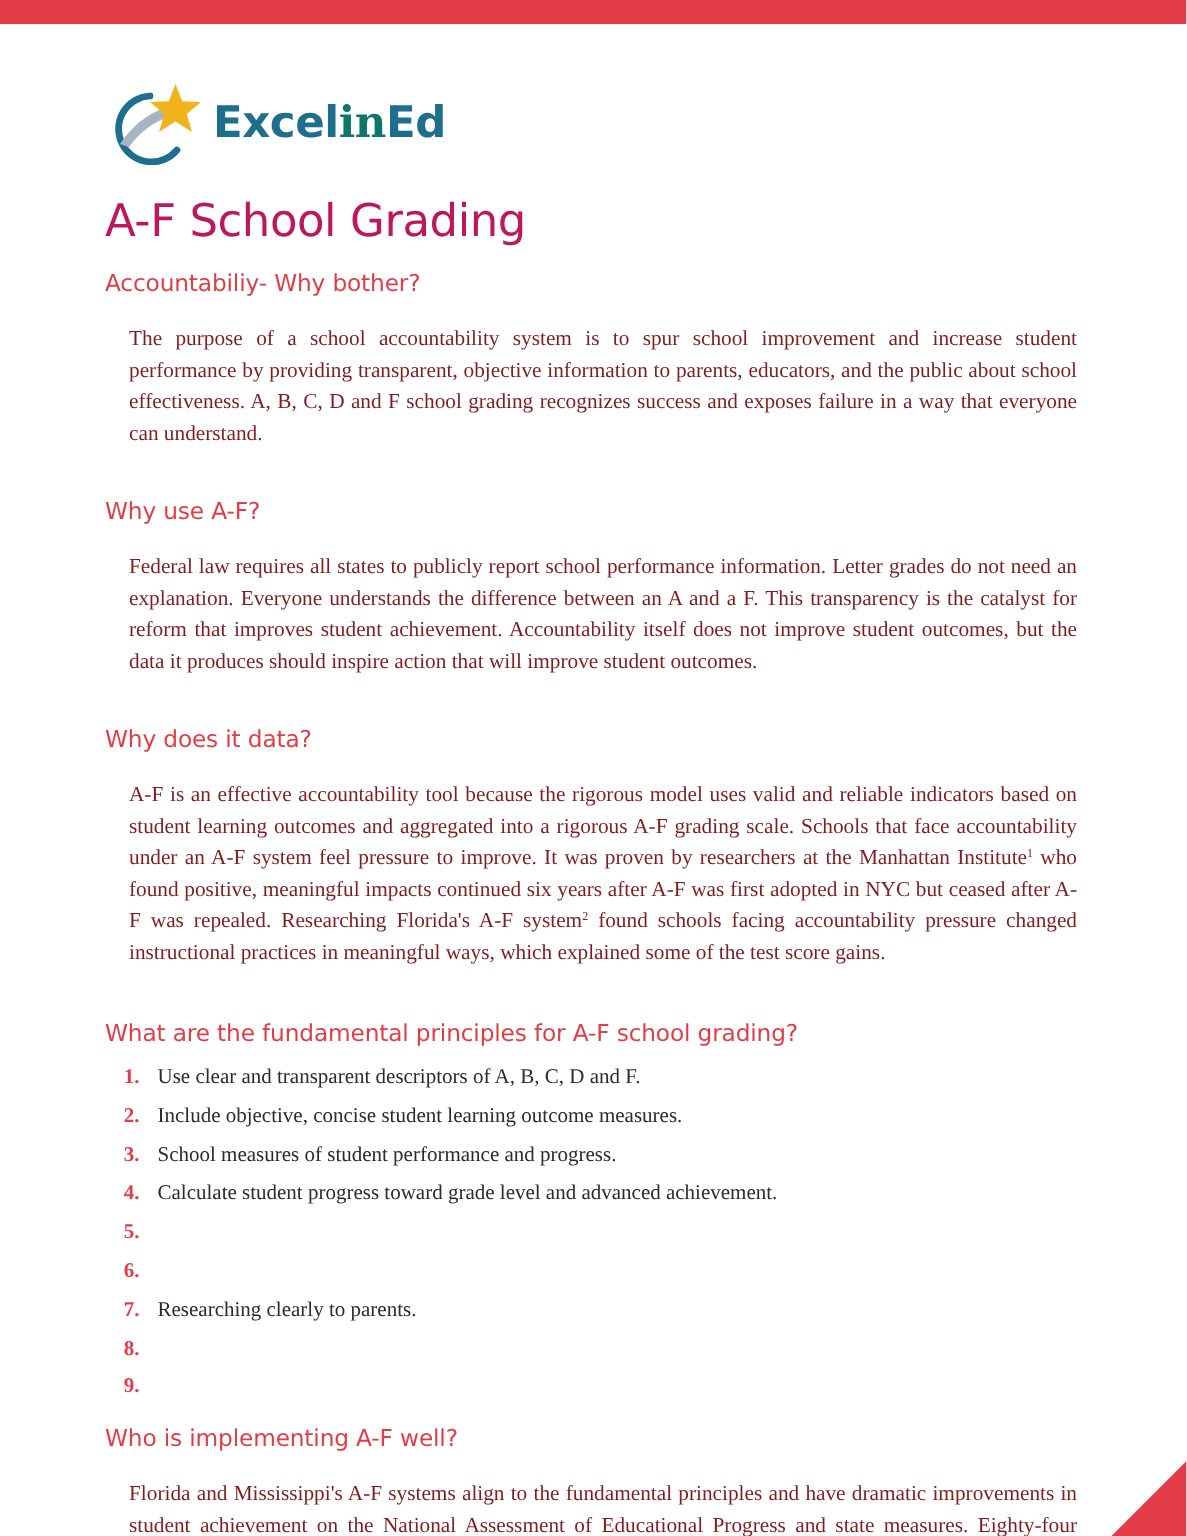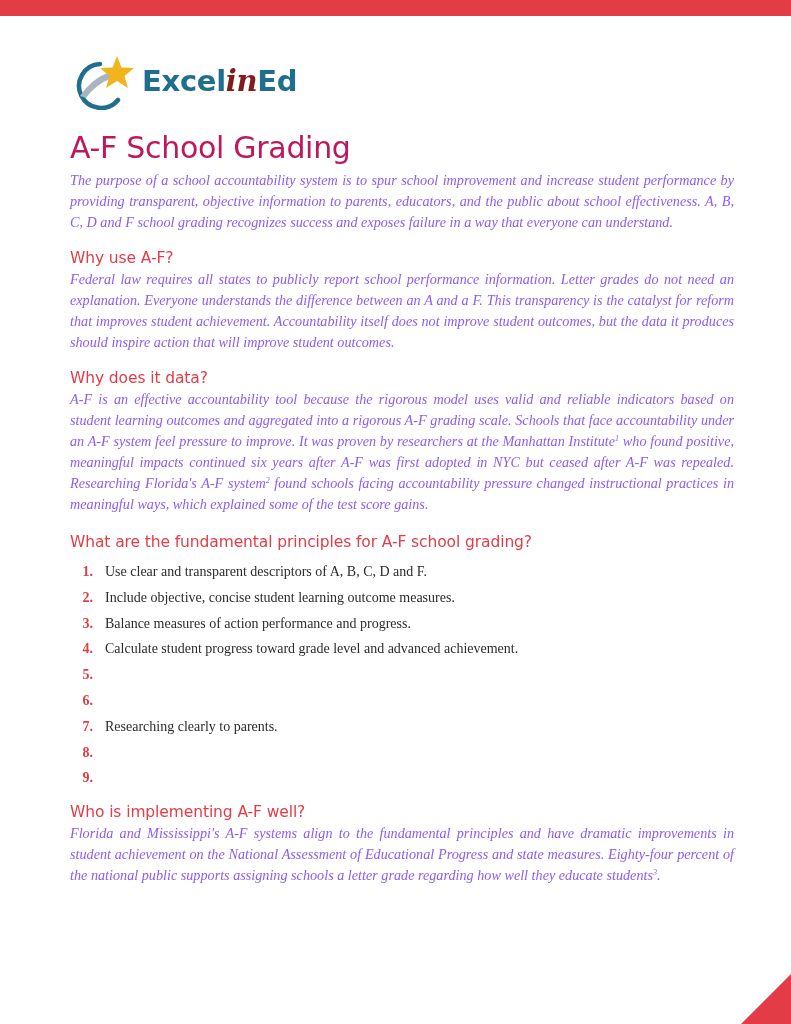--- a/index.html
+++ b/index.html
@@ -22,37 +22,36 @@
     .logo {
       position: absolute; left: 70px; top: 52px; height: 58px;
       display: flex; align-items: center;
     }
     .logo-mark { width: 72px; height: 58px; }
     .logo-text {
       font-family: "DejaVu Sans", "Liberation Sans", sans-serif;
       font-weight: bold; font-size: 29px; color: #1e6f8e;
       margin-left: 0px; letter-spacing: -0.3px;
     }
-    .logo-text .in { color: #7f1d1d; font-style: italic; font-family: "DejaVu Serif", serif; }
+    .logo-text .in { color: #0f766e; font-family: "DejaVu Serif", serif; }
 
     .content { position: absolute; left: 70px; top: 126px; width: 664px; }
     .title {
       font-family: "DejaVu Sans", "Liberation Sans", sans-serif;
       font-size: 30px; color: #be185d; margin: 0; line-height: 44px;
       font-weight: normal; letter-spacing: -0.3px;
     }
     h2.section-heading {
       font-family: "DejaVu Sans", "Liberation Sans", sans-serif;
       font-size: 15.5px; color: #e23d47; margin: 0; font-weight: normal;
       line-height: 22px; letter-spacing: -0.1px;
     }
     p.body-text {
-      margin: 0; font-size: 14.2px; line-height: 21px; text-align: justify;
-      color: #8b5cf6;
-      font-style: italic;
+      margin: 16px; font-size: 14.2px; line-height: 21px; text-align: justify;
+      color: #7f1d1d;
     }
     p.body-text sup { font-size: 8px; vertical-align: 5px; line-height: 0; }
     .sec1-h { margin-top: 8px !important; }
     .gap { height: 14px; }
 
     ol.principles { list-style: none; margin: 6px 0 0 0; padding: 0; }
     ol.principles li {
       display: flex; font-size: 14px; line-height: 25.8px; color: #2b2b2b;
     }
     ol.principles .num {
@@ -72,20 +71,21 @@
     <path d="M10 44 Q22 26 40 20 L42 26 Q26 32 16 46 Z" fill="#a9b4c2"></path>
     <polygon points="47,4 51.5,15.5 64,16 54.5,24 58,36 47,29 36,36 39.5,24 30,16 42.5,15.5" fill="#f2b41c"></polygon>
   </svg>
   <span class="logo-text"><span>Excel</span><span class="in">in</span><span>Ed</span></span>
 </div>
 
 <div class="content">
   <h1 class="title">A-F School Grading</h1>
 
   <section>
+    <h2 class="section-heading sec1-h">Accountabiliy- Why bother?</h2>
     <p class="body-text">The purpose of a school accountability system is to spur school improvement and increase student performance by providing transparent, objective information to parents, educators, and the public about school effectiveness. A, B, C, D and F school grading recognizes success and exposes failure in a way that everyone can understand.</p>
   </section>
   <div class="gap"></div>
 
   <section>
     <h2 class="section-heading">Why use A-F?</h2>
     <p class="body-text">Federal law requires all states to publicly report school performance information. Letter grades do not need an explanation. Everyone understands the difference between an A and a F. This transparency is the catalyst for reform that improves student achievement.  Accountability itself does not improve student outcomes, but the data it produces should inspire action that will improve student outcomes.</p>
   </section>
   <div class="gap"></div>
 
@@ -101,21 +101,21 @@
       <li>
           <span class="num">1.</span>
           <span>Use clear and transparent descriptors of A, B, C, D and F.</span>
         </li>
       <li>
           <span class="num">2.</span>
           <span>Include objective, concise student learning outcome measures.</span>
         </li>
       <li>
           <span class="num">3.</span>
-          <span>Balance measures of action performance and progress.</span>
+          <span>School measures of student performance and progress.</span>
         </li>
       <li>
           <span class="num">4.</span>
           <span>Calculate student progress toward grade level and advanced achievement.</span>
         </li>
       <li>
           <span class="num">5.</span>
         </li>
       <li>
           <span class="num">6.</span>

